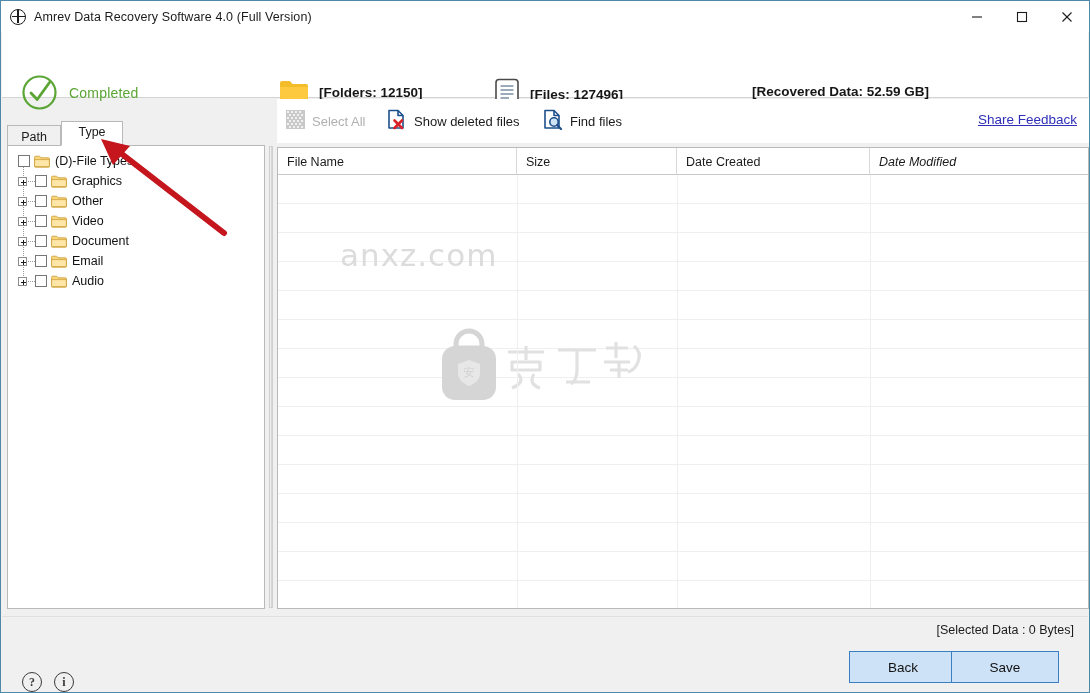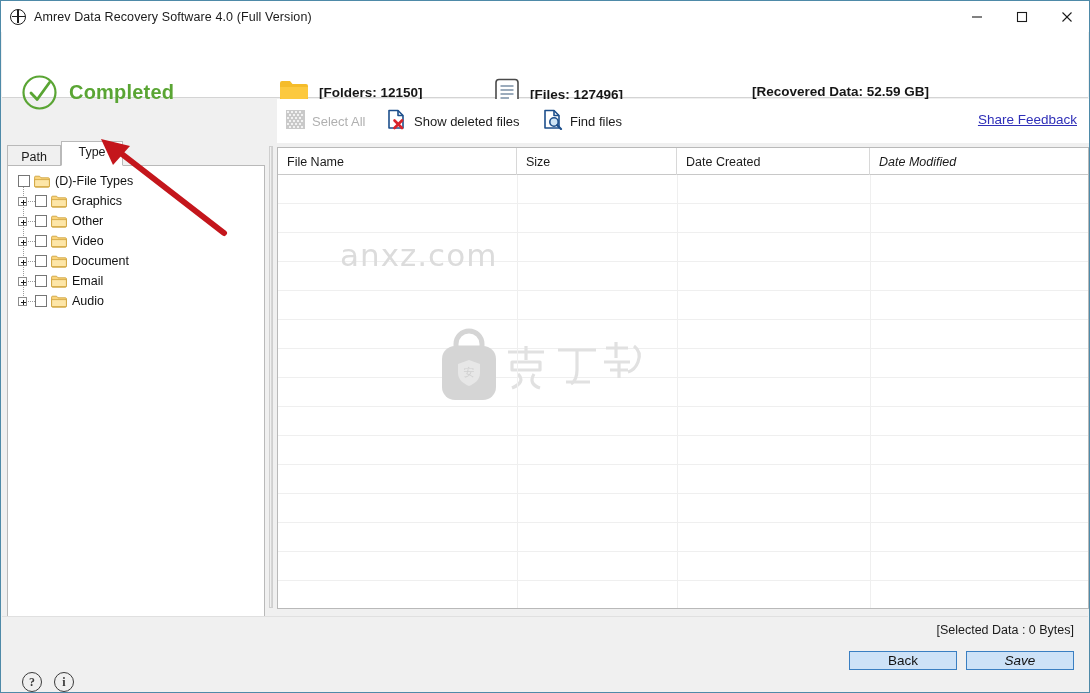--- a/index.html
+++ b/index.html
@@ -68,21 +68,21 @@
     width: 1086px; height: 66px;
     background: #ffffff;
     border-bottom: 1px solid #d4d4d4;
   }
   .status-completed {
     position: absolute; left: 19px; top: 42px;
     display: flex; align-items: center; gap: 11px;
   }
   .check-circle { width: 37px; height: 37px; position: relative; }
   .status-label {
-    font-size: 20px; font-weight: bold; color: #5aa534;
+    font-size: 14px; font-weight: normal; color: #5aa534;
     letter-spacing: .2px;
   }
   .stat-group {
     position: absolute; display: flex; align-items: center; gap: 10px;
   }
   .stat-folder { left: 277px; top: 46px; }
   .stat-file   { left: 492px; top: 46px; }
   .stat-rec    { left: 705px; top: 52px; margin-left: 45px; }
   .stat-text {
     font-size: 13.5px; font-weight: bold; color: #161616;
@@ -109,21 +109,21 @@
   .share-feedback {
     position: absolute; right: 12px; top: 13px;
     font-size: 13.5px; color: #2f2fb8;
     text-decoration: underline;
     white-space: nowrap;
   }
 
   
   .left-panel {
     position: absolute; left: 6px; top: 120px;
-    width: 258px; height: 488px; margin-top: 20px;
+    width: 258px; height: 488px;
   }
   .tabstrip {
     position: absolute; left: 0; top: 0;
     width: 258px; height: 25px;
   }
   .tab {
     position: absolute; bottom: 0;
     font-size: 12.5px; color: #1b1b1b;
     text-align: center;
     line-height: 1;
@@ -246,28 +246,28 @@
     background: #f0f0f0;
     border-top: 1px solid #e0e0e0;
   }
   .selected-data {
     position: absolute; right: 14px; top: 6px;
     font-size: 12.5px; color: #1b1b1b;
     white-space: nowrap;
   }
   .fbtn {
     position: absolute; top: 34px;
-    width: 108px; height: 19px;
+    width: 108px; height: 32px;
     background: #cde2f7;
     border: 1px solid #3a7fc2;
     font-size: 13.5px; color: #121212;
     display: flex; align-items: center; justify-content: center;
   }
   .fbtn-back { right: 131px; }
-  .fbtn-save { right: 14px; font-style: italic; }
+  .fbtn-save { right: 29px; }
   .help-icons {
     position: absolute; left: 20px; top: 55px;
     display: flex; gap: 12px; align-items: center;
   }
   .round-ic {
     width: 20px; height: 20px;
     border: 1.5px solid #3a3a3a; border-radius: 50%;
     display: flex; align-items: center; justify-content: center;
     font-size: 12px; font-weight: bold; color: #3a3a3a;
     font-family: "Liberation Serif", serif;

